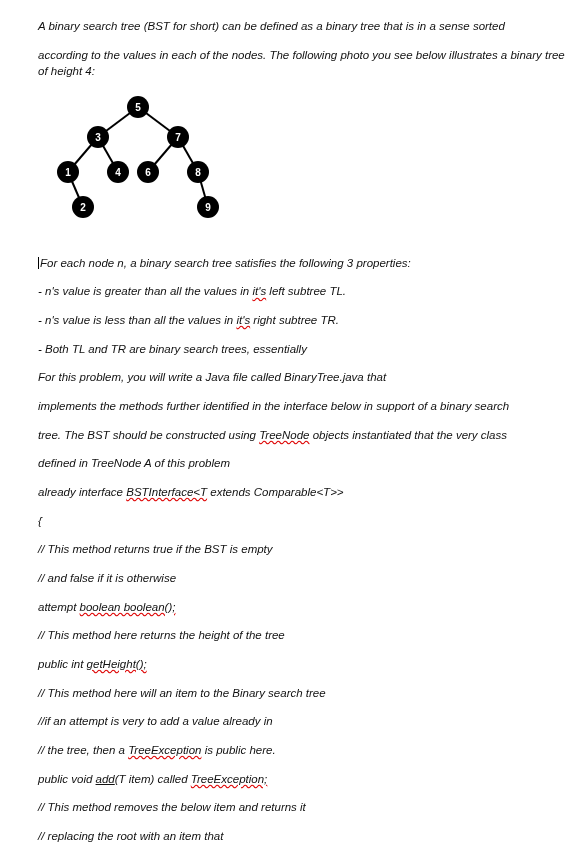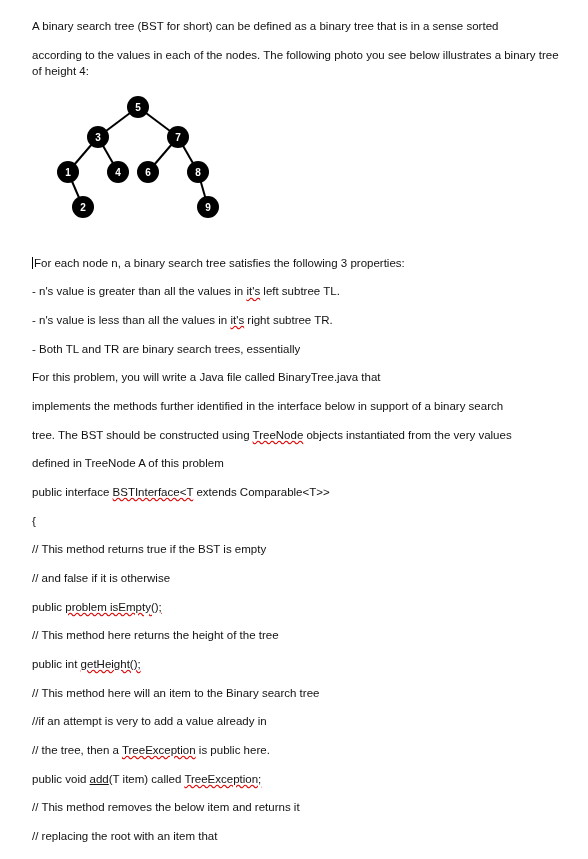--- a/index.html
+++ b/index.html
@@ -6,21 +6,21 @@
     margin: 0;
     padding: 18px 18px 18px 20px;
     font-family: Arial, Helvetica, sans-serif;
     font-size: 11.5px;
     color: #111;
     background: #fff;
     line-height: 1.45;
     width: 588px;
     box-sizing: border-box;
   }
-  p { margin: 0 0 12px 12px; }
+  p { margin: 0 0 12px 18px; font-style: italic; }
   .para { margin-bottom: 12px; }
   .spellerr {
     text-decoration: underline;
     text-decoration-color: #d00;
     text-decoration-style: wavy;
   }
   .cursor {
     display:inline-block;
     width:0;
     border-left:1px solid #000;
@@ -89,34 +89,34 @@
 
 <p class="para">
   <span>- n's value is less than all the values in </span><span class="spellerr">it's</span><span> right subtree TR.</span>
 </p>
 
 <p class="para">- Both TL and TR are binary search trees, essentially</p>
 
 <p class="para">For this problem, you will write a Java file called BinaryTree.java that</p>
 <p class="para">implements the methods further identified in the interface below in support of a binary search</p>
 <p class="para">
-  <span>tree. The BST should be constructed using </span><span class="spellerr">TreeNode</span><span> objects instantiated from the very values</span>
+  <span>tree. The BST should be constructed using </span><span class="spellerr">TreeNode</span><span> objects instantiated that the very class</span>
 </p>
 <p class="para">defined in TreeNode A of this problem</p>
 
 <p class="para">
-  <span>public interface </span><span class="spellerr">BSTInterface&lt;T</span><span> extends Comparable&lt;T&gt;&gt;</span>
+  <span>already interface </span><span class="spellerr">BSTInterface&lt;T</span><span> extends Comparable&lt;T&gt;&gt;</span>
 </p>
 
 <p class="para">{</p>
 
 <p class="para">// This method returns true if the BST is empty</p>
 <p class="para">// and false if it is otherwise</p>
 <p class="para">
-  <span>public </span><span class="spellerr">problem isEmpty();</span>
+  <span>attempt </span><span class="spellerr">boolean boolean();</span>
 </p>
 
 <p class="para">// This method here returns the height of the tree</p>
 <p class="para">
   <span>public int </span><span class="spellerr">getHeight();</span>
 </p>
 
 <p class="para">// This method here will an item to the Binary search tree</p>
 <p class="para">//if an attempt is very to add a value already in</p>
 <p class="para">

